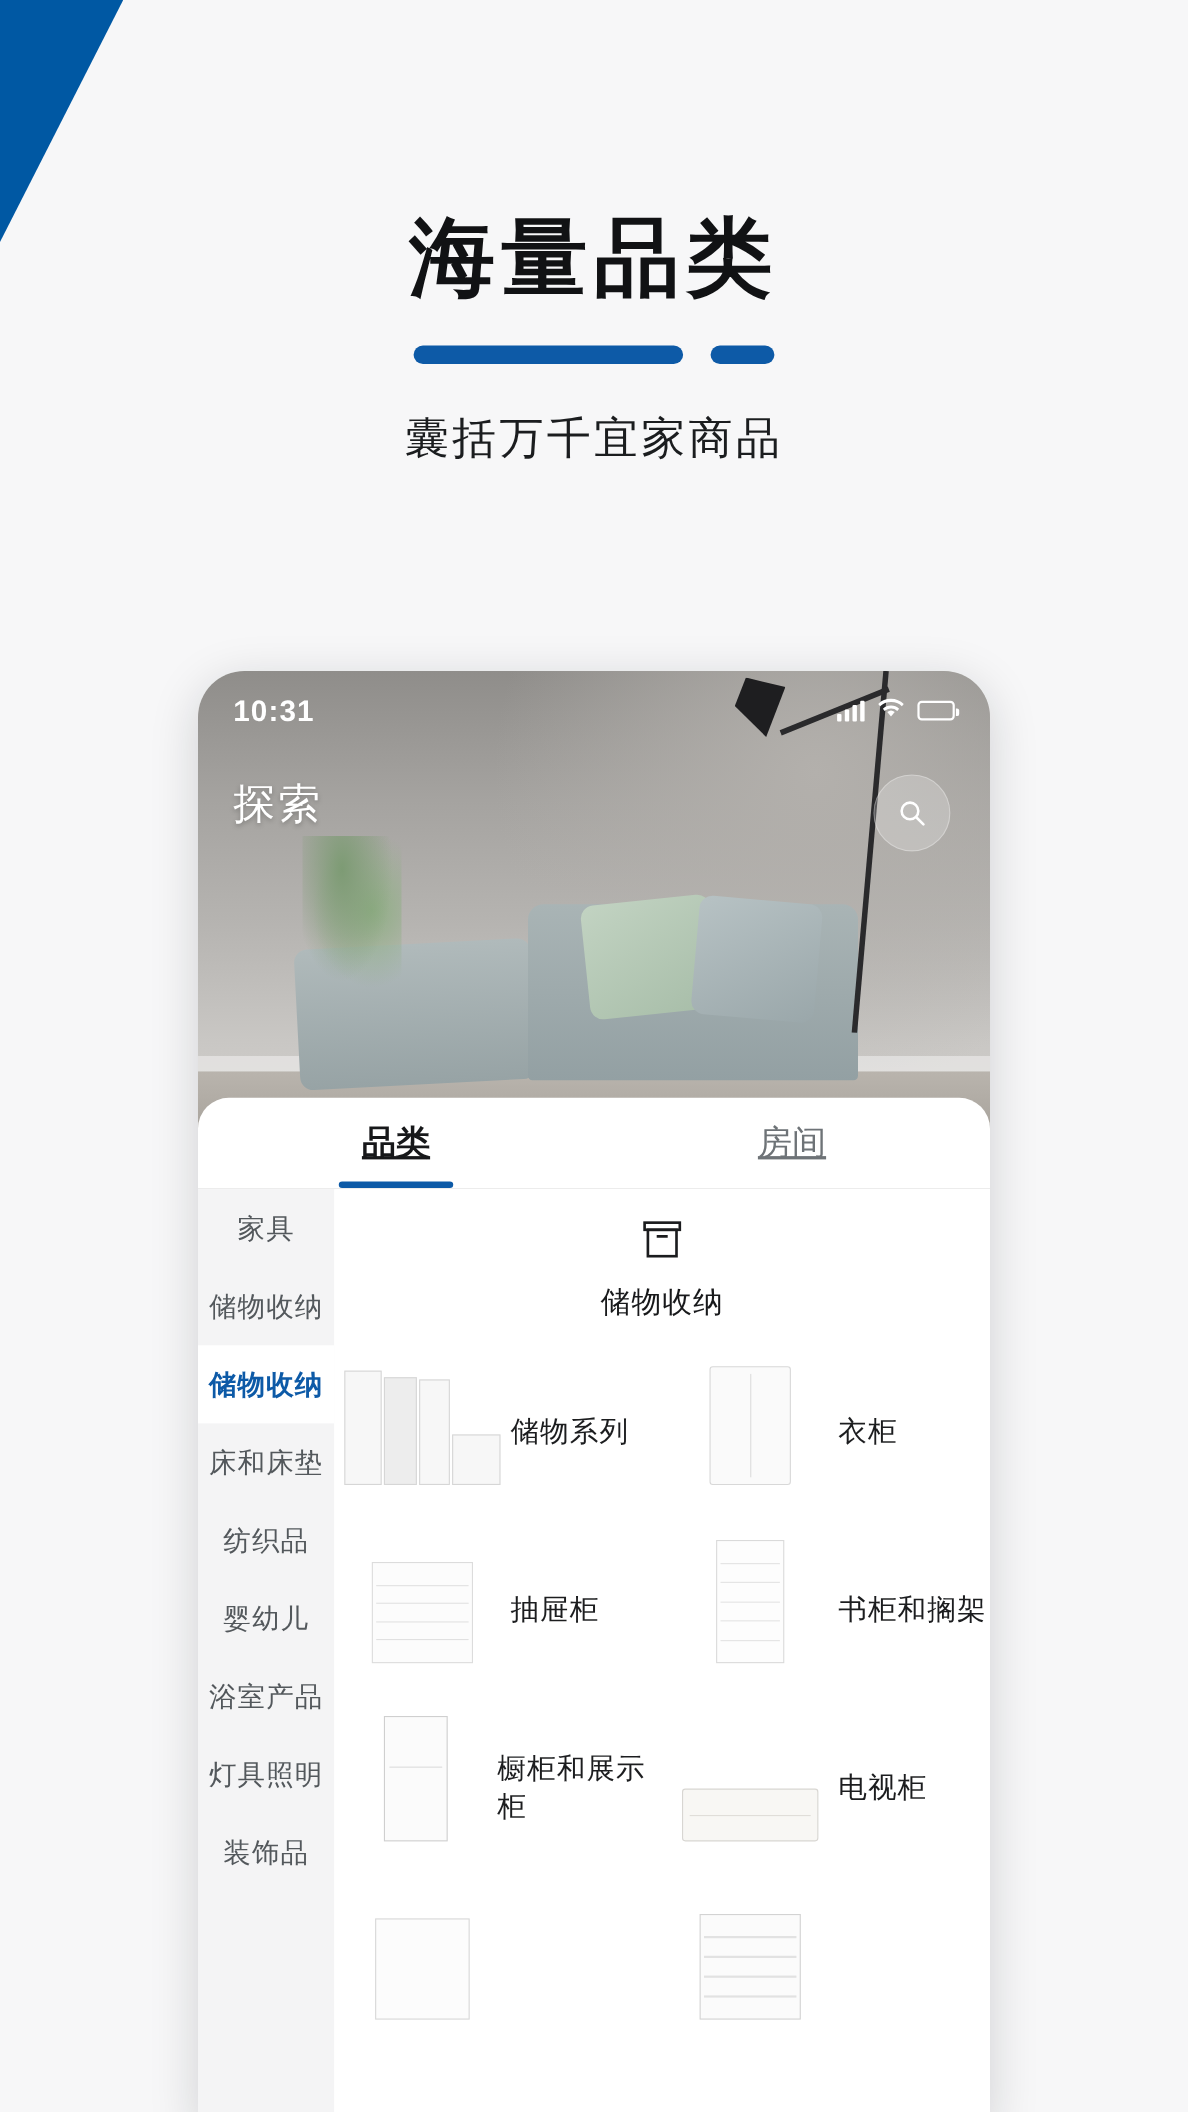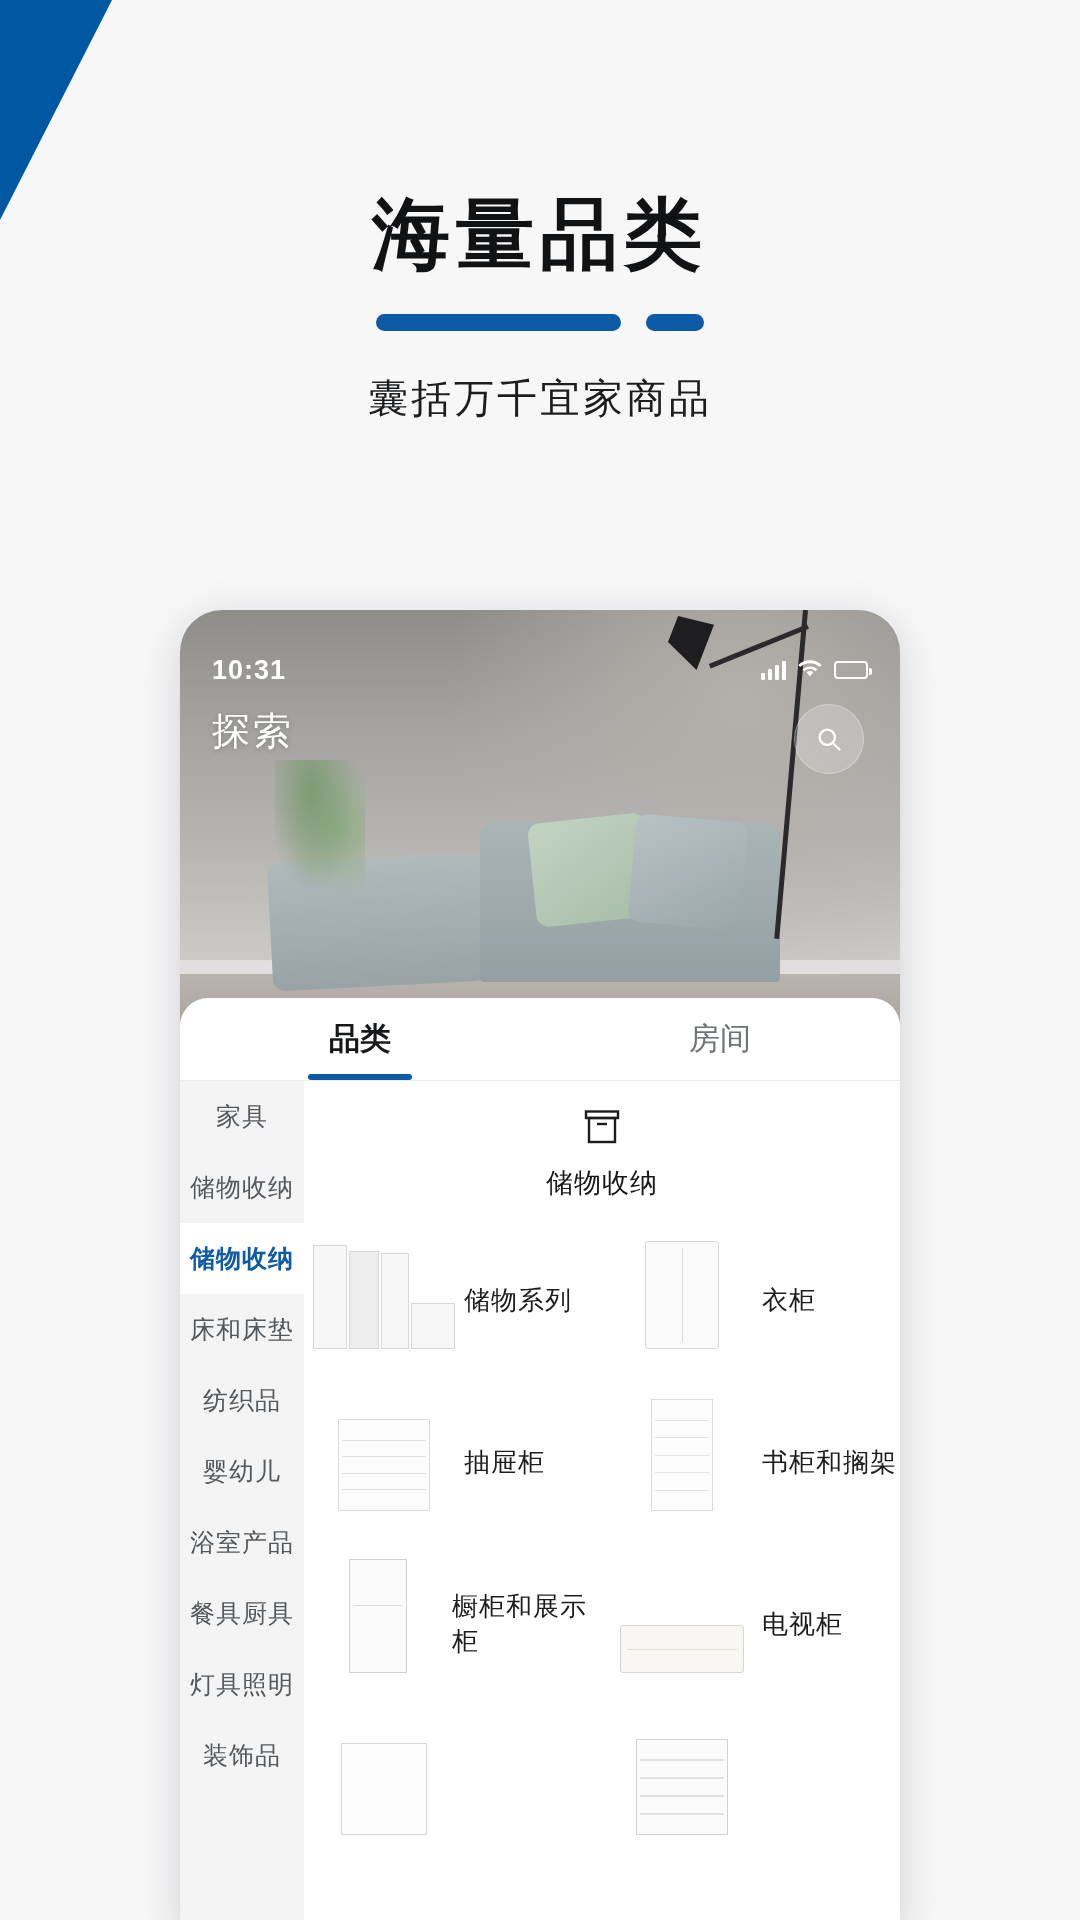--- a/index.html
+++ b/index.html
@@ -133,21 +133,20 @@
     background: #1e1e20;
     clip-path: polygon(22% 0, 100% 16%, 62% 100%, 0 48%);
   }
 
   
   #status-bar {
     position: absolute; left: 0; top: 0; width: 720px; height: 72px;
     display: flex; align-items: center; justify-content: space-between;
     padding: 12px 32px;
     color: #ffffff;
-    margin-top: 24px;
   }
   #status-time { font-size: 27px; font-weight: bold; letter-spacing: 1px; }
   #status-icons { display: flex; align-items: center; gap: 12px; }
   .sig-bars { display: flex; align-items: flex-end; gap: 3px; height: 20px; }
   .sig-bars i { width: 4px; background: #fff; border-radius: 1px; display: block; }
   .sig-bars i:nth-child(1) { height: 7px; }
   .sig-bars i:nth-child(2) { height: 11px; }
   .sig-bars i:nth-child(3) { height: 15px; }
   .sig-bars i:nth-child(4) { height: 19px; }
   #battery-icon {
@@ -187,20 +186,21 @@
     position: relative;
     height: 82px;
     display: flex;
   }
   .tab {
     flex: 1;
     display: flex; align-items: center; justify-content: center;
     font-size: 31px;
     color: #6e7377;
     position: relative;
+    text-decoration: underline;
   }
   .tab.active { color: #17181a; font-weight: bold; }
   .tab.active::after {
     content: ""; position: absolute; bottom: 0; left: 50%;
     transform: translateX(-50%);
     width: 104px; height: 6px; border-radius: 3px; background: #0d5aa7;
   }
   #sheet-body {
     display: flex;
     height: 850px;
@@ -401,23 +401,20 @@
         <div class="sidebar-item">
           <span>纺织品</span>
         </div>
         <div class="sidebar-item">
           <span>婴幼儿</span>
         </div>
         <div class="sidebar-item">
           <span>浴室产品</span>
         </div>
         <div class="sidebar-item">
-          <span>餐具厨具</span>
-        </div>
-        <div class="sidebar-item">
           <span>灯具照明</span>
         </div>
         <div class="sidebar-item">
           <span>装饰品</span>
         </div>
       </div>
 
       <div id="product-panel">
 
         <div id="section-head">

